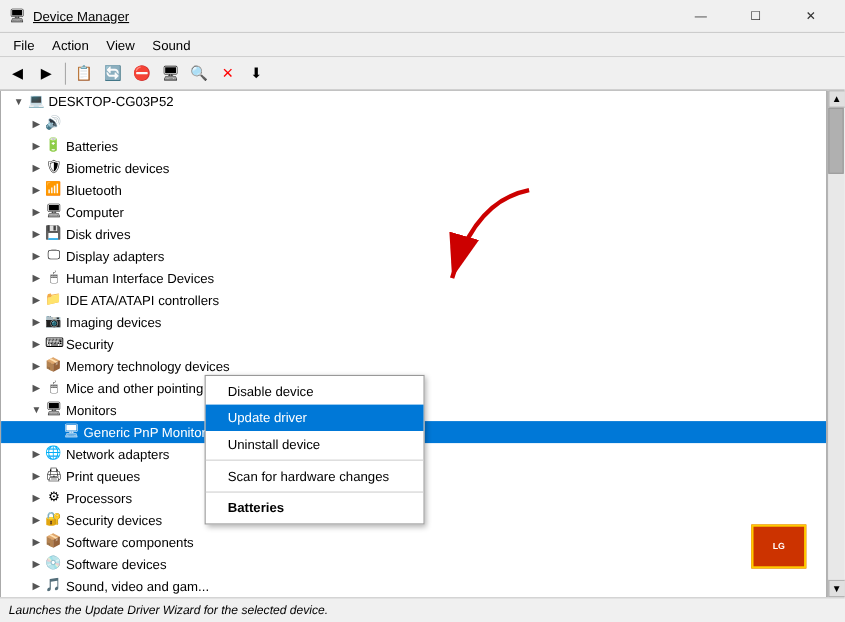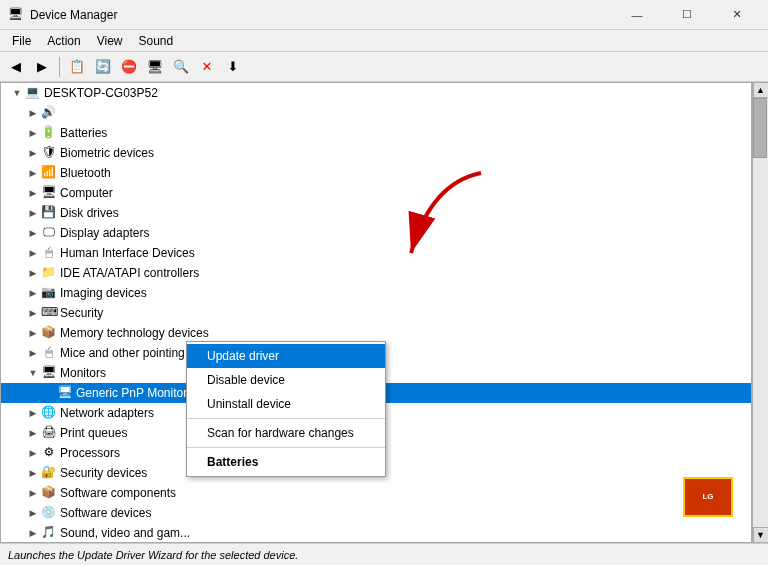--- a/index.html
+++ b/index.html
@@ -29,20 +29,21 @@
       align-items: center;
       gap: 6px;
     }
     .title-bar-icon {
       width: 16px;
       height: 16px;
     }
     .title-bar-title {
       font-size: 12px;
       color: #000;
+      text-decoration: underline;
     }
     .title-bar-controls {
       display: flex;
       gap: 4px;
     }
     .title-btn {
       width: 46px;
       height: 22px;
       background: transparent;
       border: none;
@@ -444,22 +445,22 @@
     </div>
 
     <div class="tree-item">
       <span class="indent" style="width:20px;"></span>
       <span class="expand-icon">▶</span>
       <span class="item-icon">🎵</span>
       <span class="item-label">Sound, video and gam...</span>
     </div>
 
     <div class="context-menu">
+      <div class="context-menu-item">Disable device</div>
       <div class="context-menu-item active">Update driver</div>
-      <div class="context-menu-item">Disable device</div>
       <div class="context-menu-item">Uninstall device</div>
       <div class="context-menu-separator"></div>
       <div class="context-menu-item">Scan for hardware changes</div>
       <div class="context-menu-separator"></div>
       <div class="context-menu-item bold"><strong>Batteries</strong></div>
     </div>
 
     <div class="arrow-overlay">
       <svg width="160" height="130" viewBox="0 0 160 130">
         <defs>

